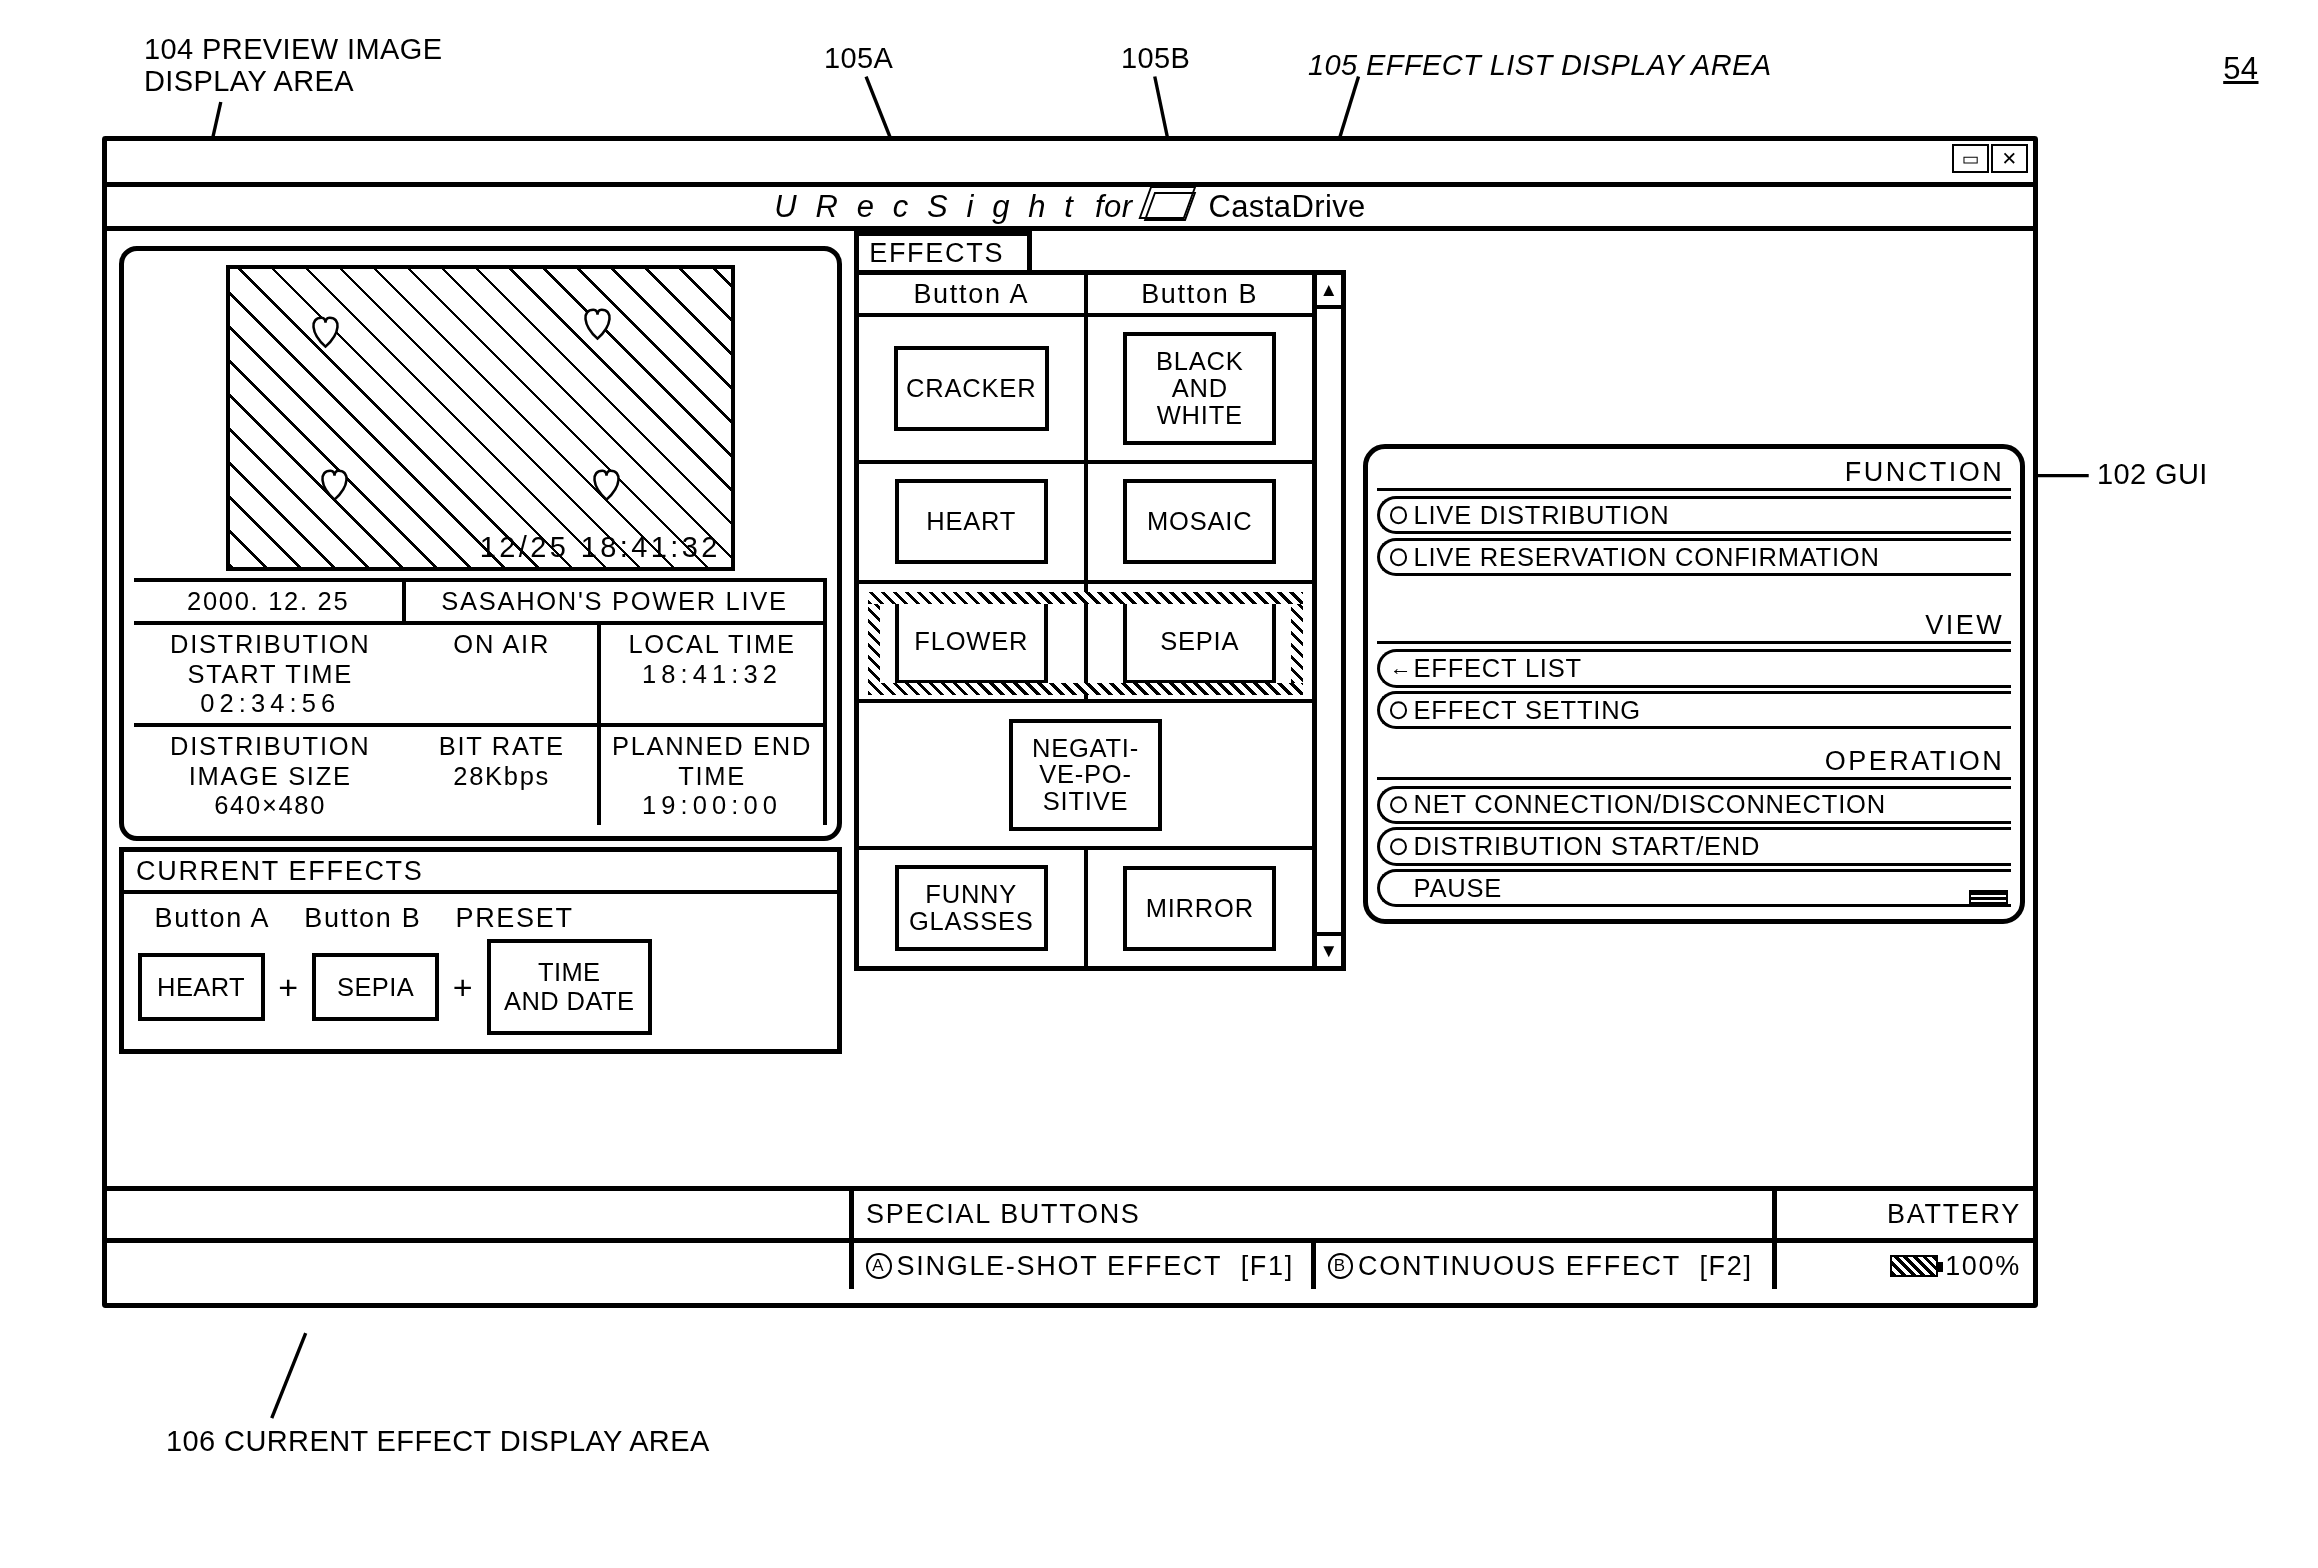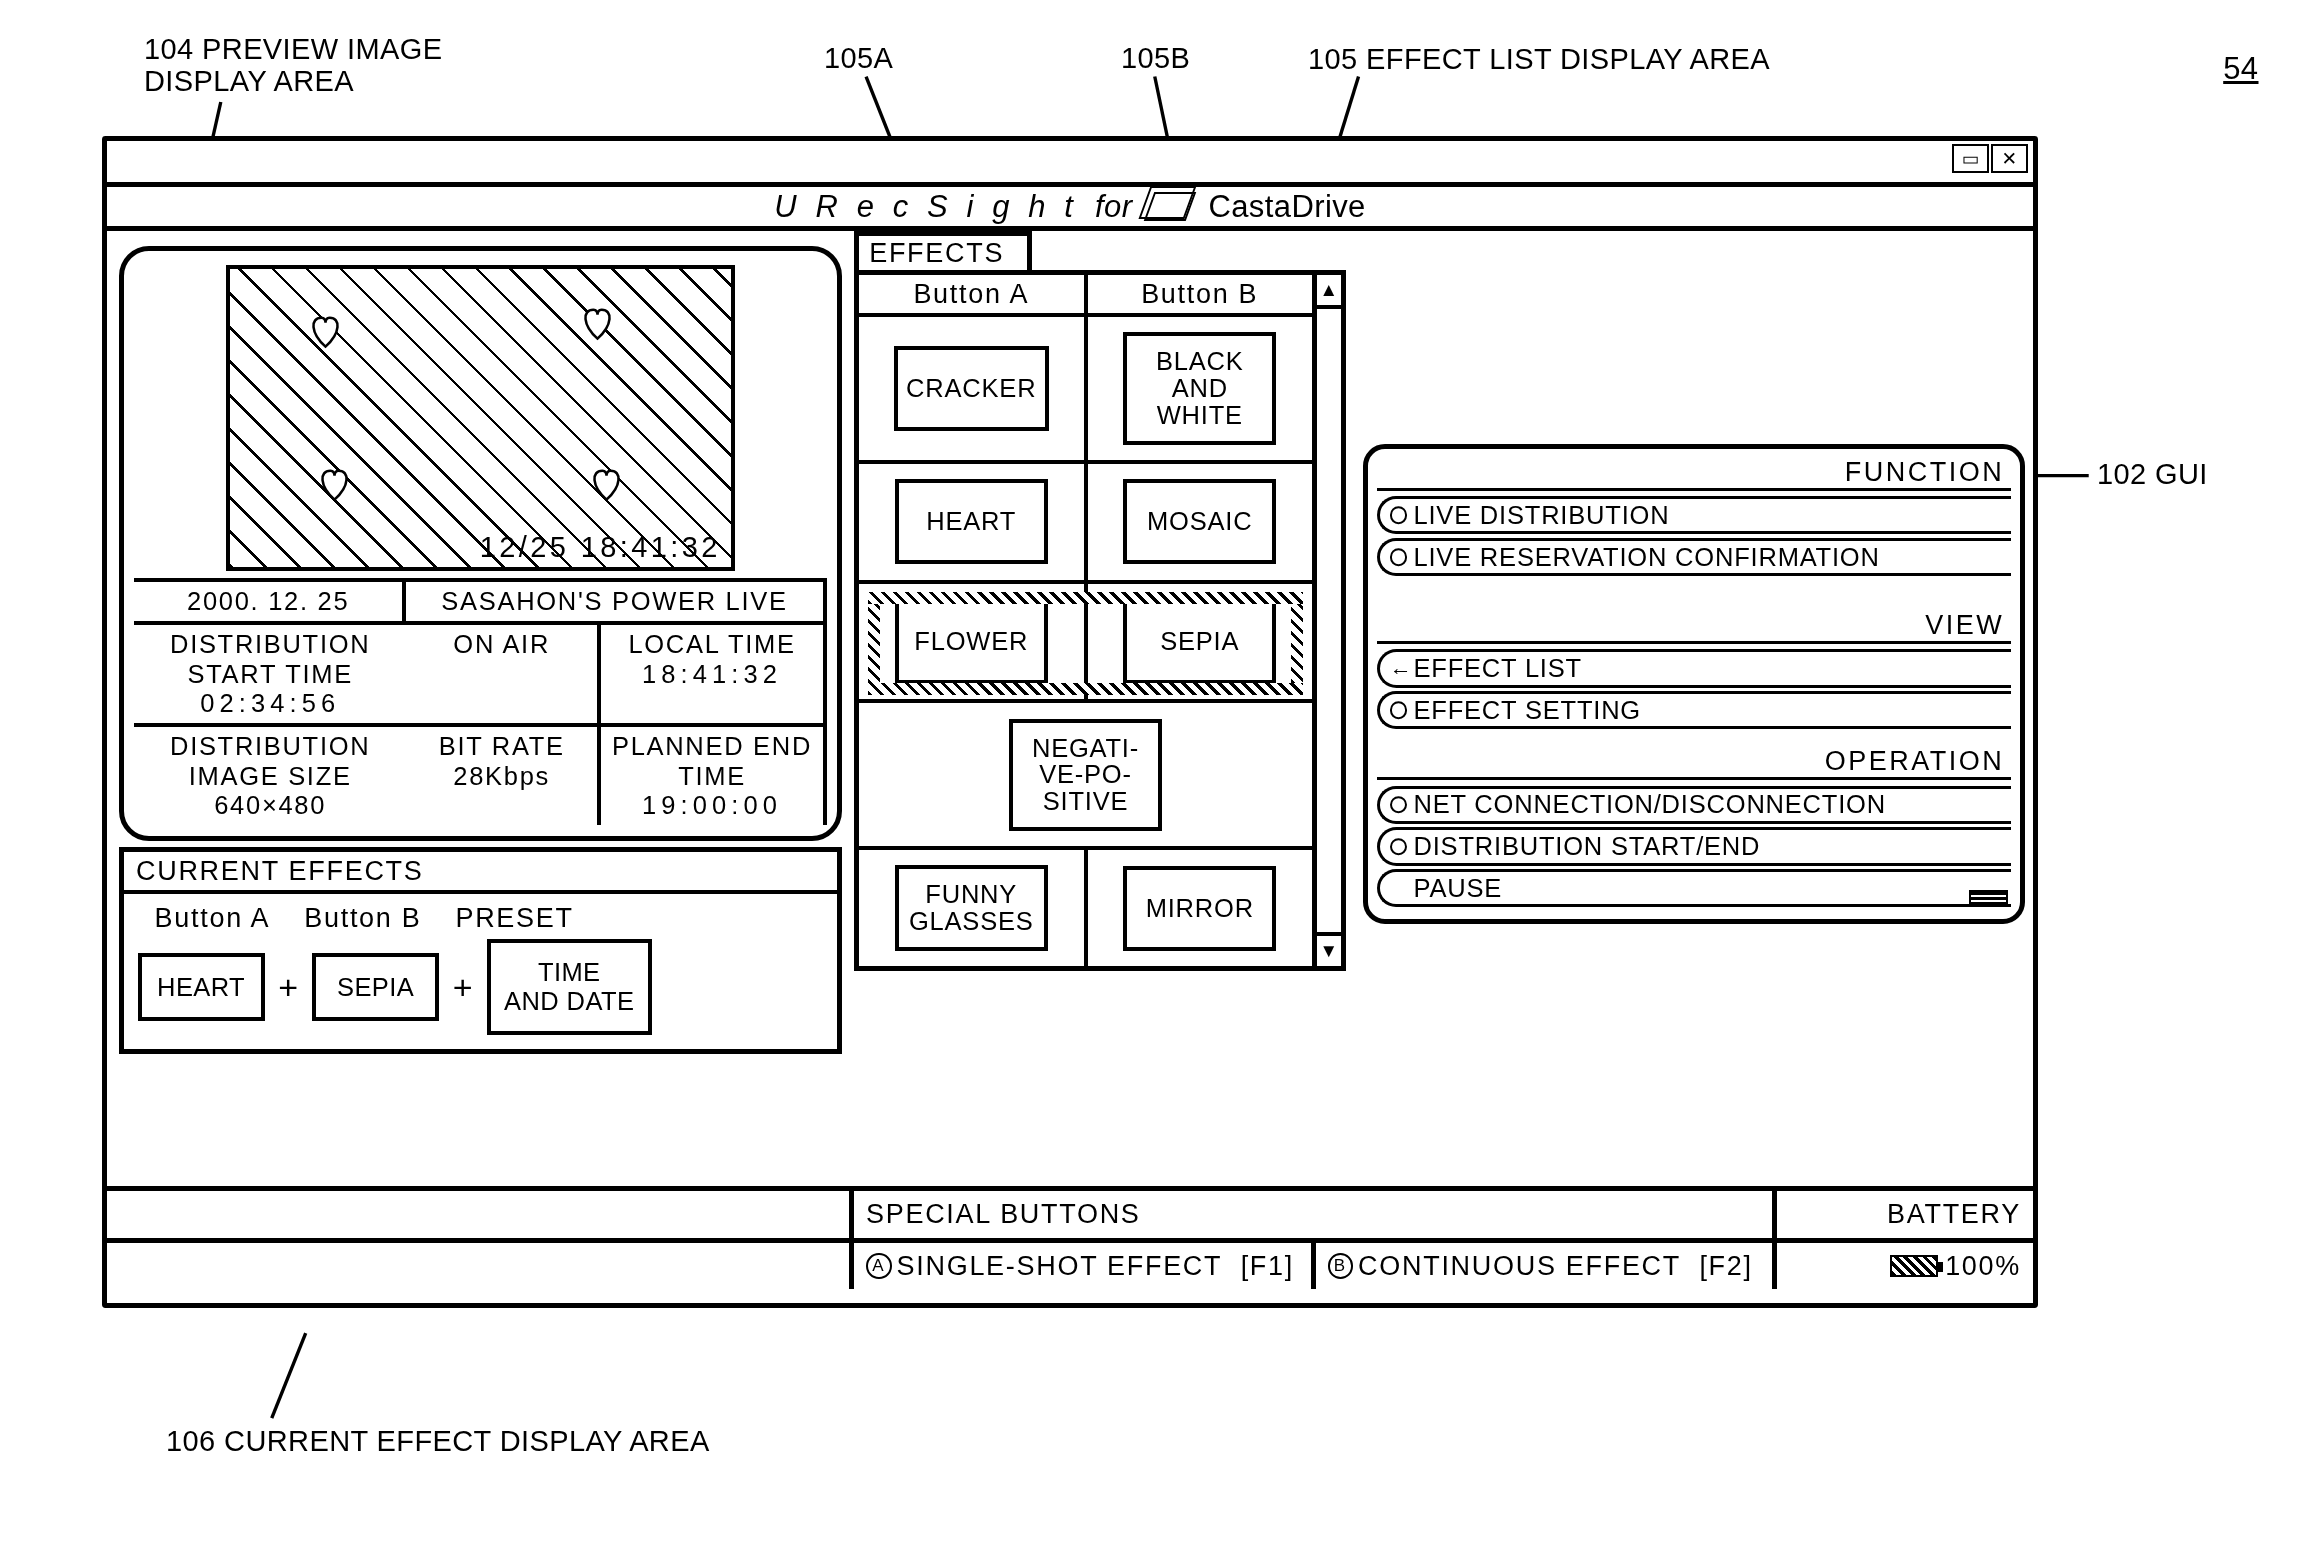--- a/index.html
+++ b/index.html
@@ -80,21 +80,21 @@
   }
   .right-col {
     flex: 1;
     padding: 8.5px 8.5px 8.5px 17px;
     display:flex; flex-direction:column;
   }
 
   
   .preview-panel {
     border: 5.1px solid #000;
-    border-radius: 30px;
+    border-radius: 18px;
     padding: 8.5px 10.2px 10.2px 10.2px;
   }
   .preview-img {
     margin: 5.1px auto 6.8px auto;
     width: 509px; height: 306px;
     border: 4.2px solid #000;
     position: relative;
     overflow: hidden;
   }
   .hatch {
@@ -243,21 +243,21 @@
 </head>
 <body>
 
 <div class="page">
 
   <div class="callout" style="left:110px; top:0;">104 PREVIEW IMAGE
 DISPLAY AREA</div>
   <div class="callout" style="left:386px; top:127px;">~<span>104A</span></div>
   <div class="callout" style="left:790px; top:8.5px;">105A</div>
   <div class="callout" style="left:1087px; top:8.5px;">105B</div>
-  <div class="callout" style="left:1274px; top:10px;">105 EFFECT LIST DISPLAY AREA</div>
+  <div class="callout" style="left:1274px; top:16px;font-style:italic;">105 EFFECT LIST DISPLAY AREA</div>
   <div class="callout" style="left:2063px; top:425px;">102 GUI</div>
   <div class="callout" style="left:1350px; top:666px;">F</div>
   <div class="callout" style="left:132px; top:1392px;">106 CURRENT EFFECT DISPLAY AREA</div>
   <div class="fignum" style="right:25.5px; top:17px;">54</div>
 
   <svg style="position:absolute;left:0;top:0;width:2250px;height:1486px;pointer-events:none" viewBox="0 0 2650 1750" width="2250" height="1486">
     <line x1="220" y1="80" x2="175" y2="280" stroke="#000" stroke-width="4"></line>
     <line x1="980" y1="50" x2="1075" y2="290" stroke="#000" stroke-width="4"></line>
     <line x1="1320" y1="50" x2="1370" y2="290" stroke="#000" stroke-width="4"></line>
     <line x1="1560" y1="50" x2="1500" y2="245" stroke="#000" stroke-width="4"></line>

